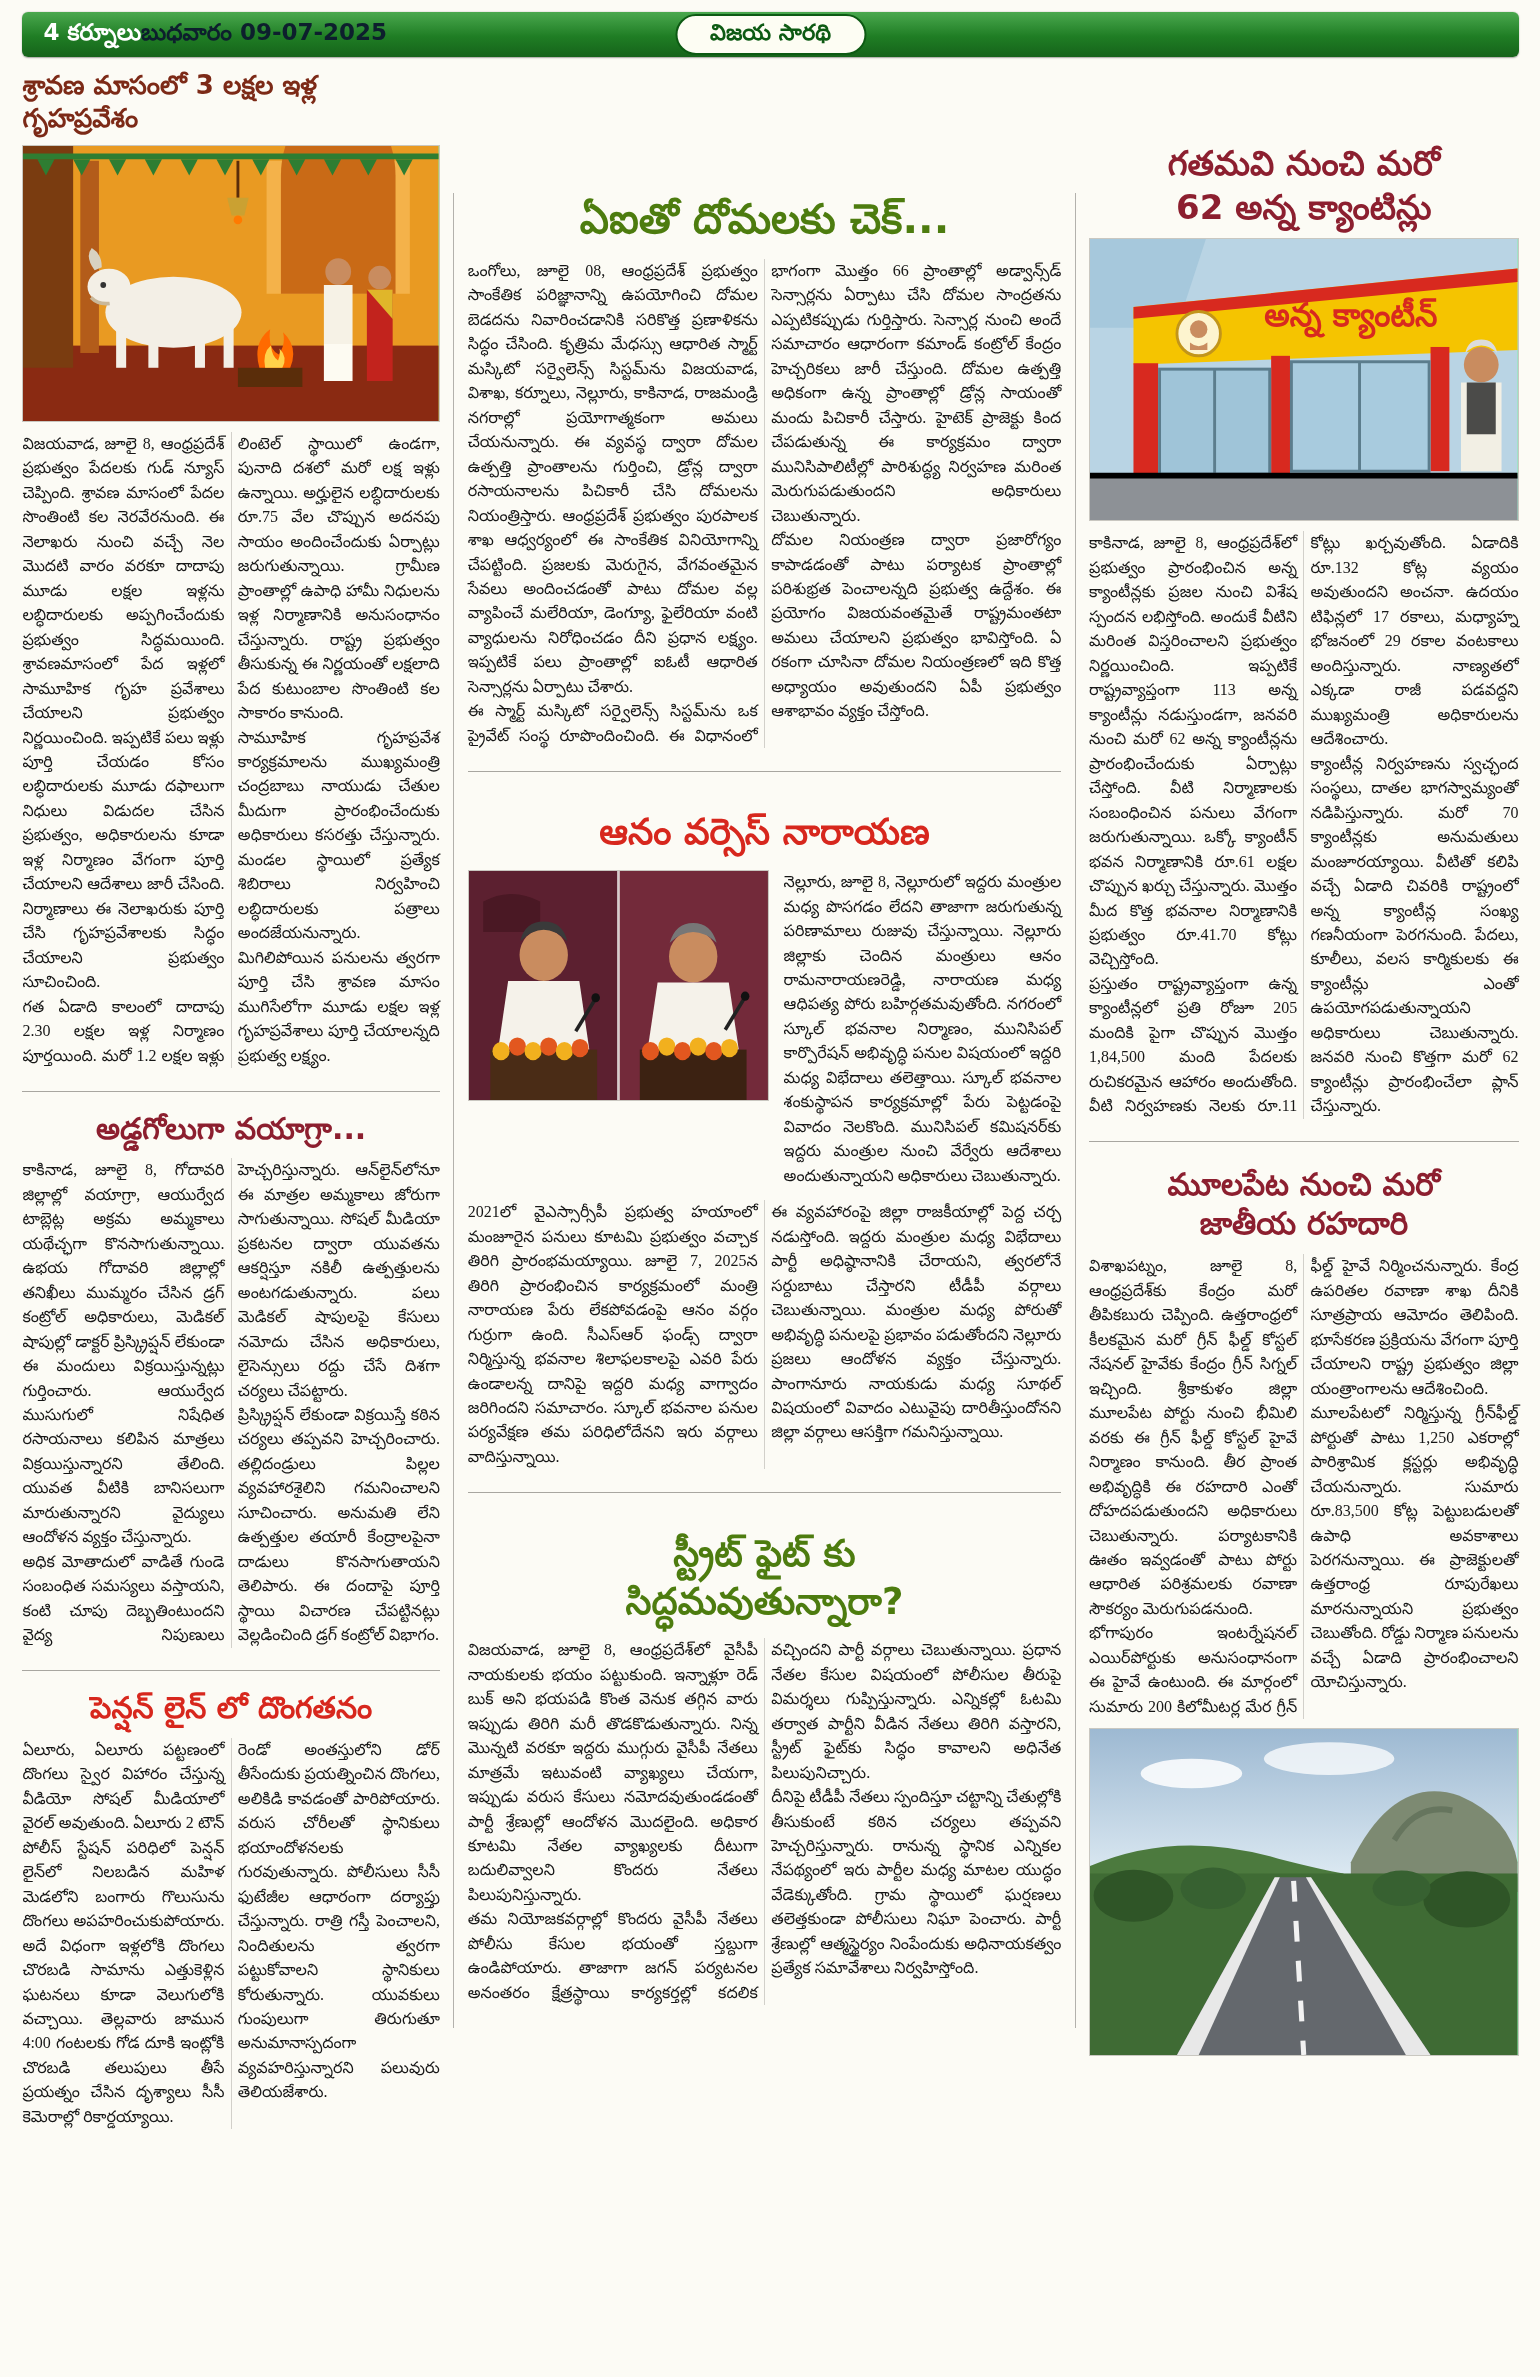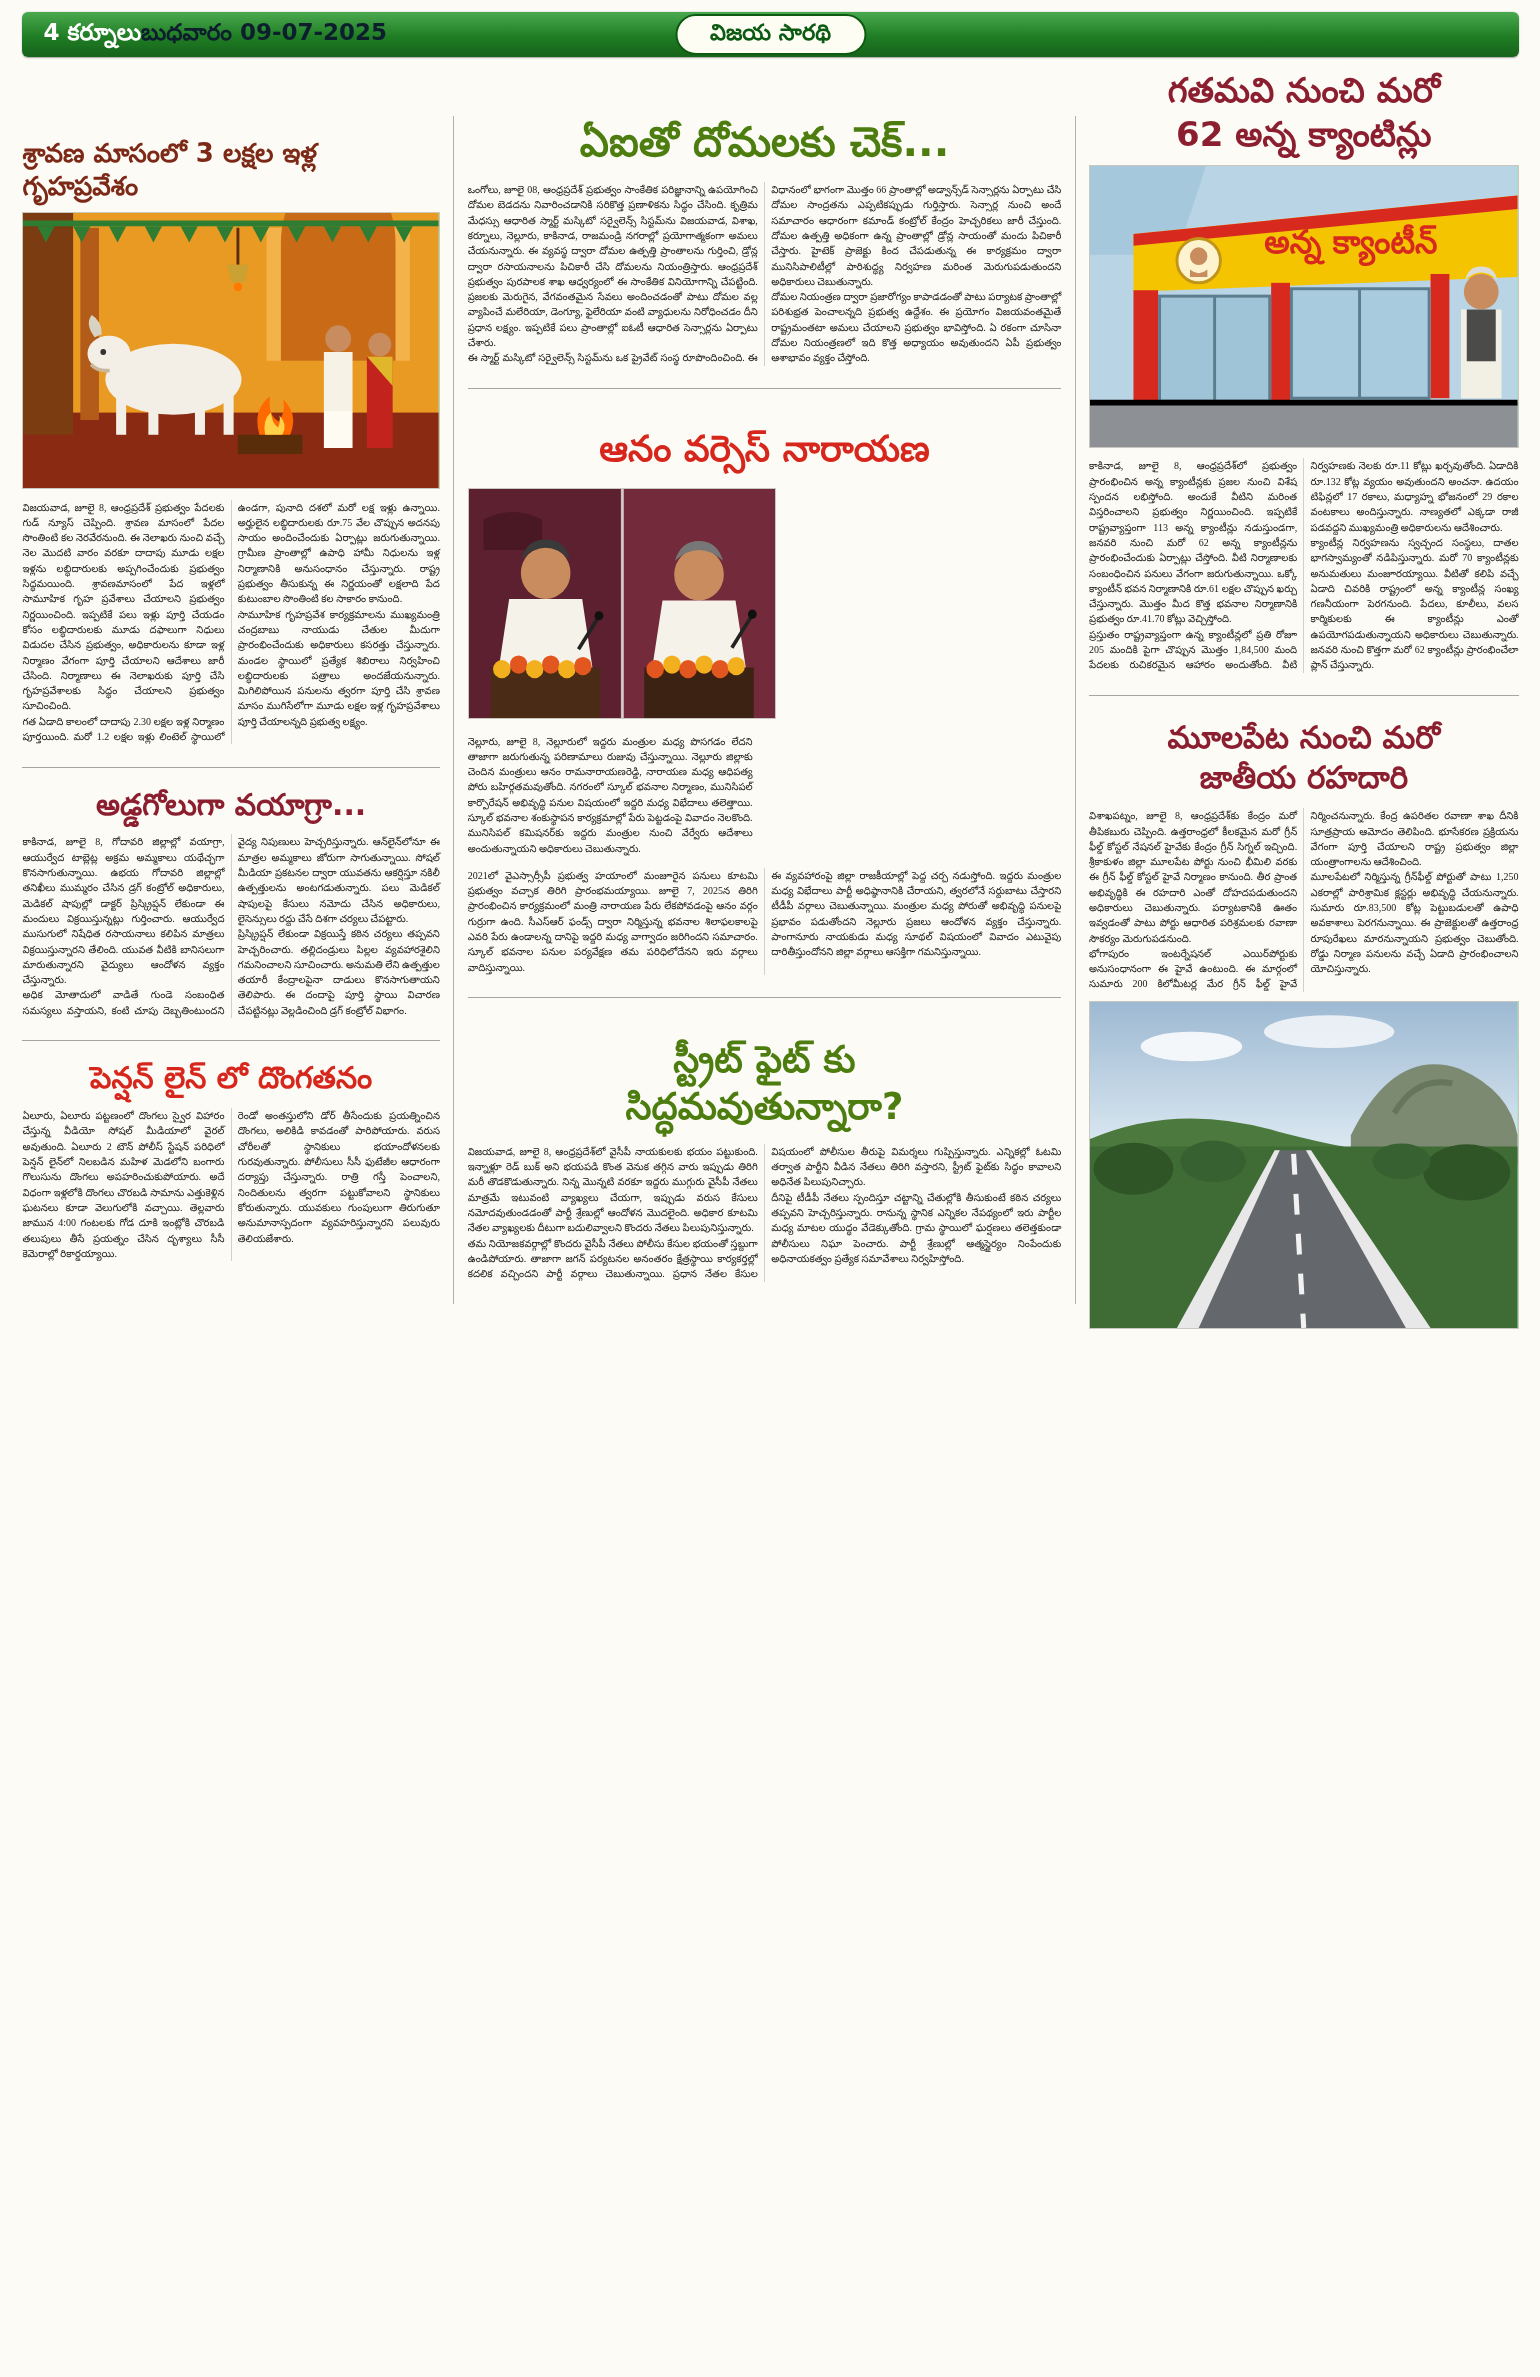--- a/index.html
+++ b/index.html
@@ -30,40 +30,40 @@
 
   .story { margin-bottom:22.4px; }
   .rule-top { border-top:0.7px solid #a8a6a0; padding-top:18px; }
 
   .headline { font-family:"DejaVu Sans", sans-serif; font-weight:bold; line-height:1.28; }
   .hl-maroon { color:#7c2a17; }
   .hl-darkred { color:#8c1f2f; }
   .hl-red { color:#d7271d; }
   .hl-blue { color:#4d7c0f; }
 
-  .body-text { font-size:10px; line-height:1.53; text-align:justify;
+  .body-text { font-size:16px; line-height:1.53; text-align:justify;
                white-space:pre-line; color:#161616; }
   .cols-2 { column-count:2; column-gap:13.4px; column-rule:0.7px solid #d2d0ca; }
 
   .imgbox { width:100%; display:block; margin:9px 0 10.4px; border:0.7px solid #c9c7c0;
             background:#86efac; overflow:hidden; }
   .imgbox svg { display:block; width:100%; height:100%; }
 
   
   .hl-gruha   { font-size:26px; margin-bottom:4.5px; }
   .hl-ai      { font-size:41px; text-align:center; margin-bottom:13.4px; }
   .hl-anam    { font-size:36px; text-align:center; margin:19.4px 0 15px; }
   .hl-street  { font-size:37px; text-align:center; margin:19.4px 0 13.4px; }
   .hl-canteen { font-size:34px; text-align:center; margin-bottom:7.5px; }
   .hl-viagra  { font-size:30px; text-align:center; margin-bottom:10.4px; }
   .hl-pension { font-size:30px; text-align:center; margin-bottom:10.4px; }
   .hl-highway { font-size:31px; text-align:center; margin:4.5px 0 10.4px; }
 
   
-  .anam-row { display:flex; gap:15px; margin-bottom:12px;flex-direction:column; }
+  .anam-row { display:flex; gap:15px; margin-bottom:12px; }
   .anam-img { width:52%; height:231px; }
   .anam-side { width:48%; }
 </style>
 </head>
 <body>
 
 <div class="page">
 
   <header class="masthead">
     <span class="edition">4 కర్నూలు</span>

